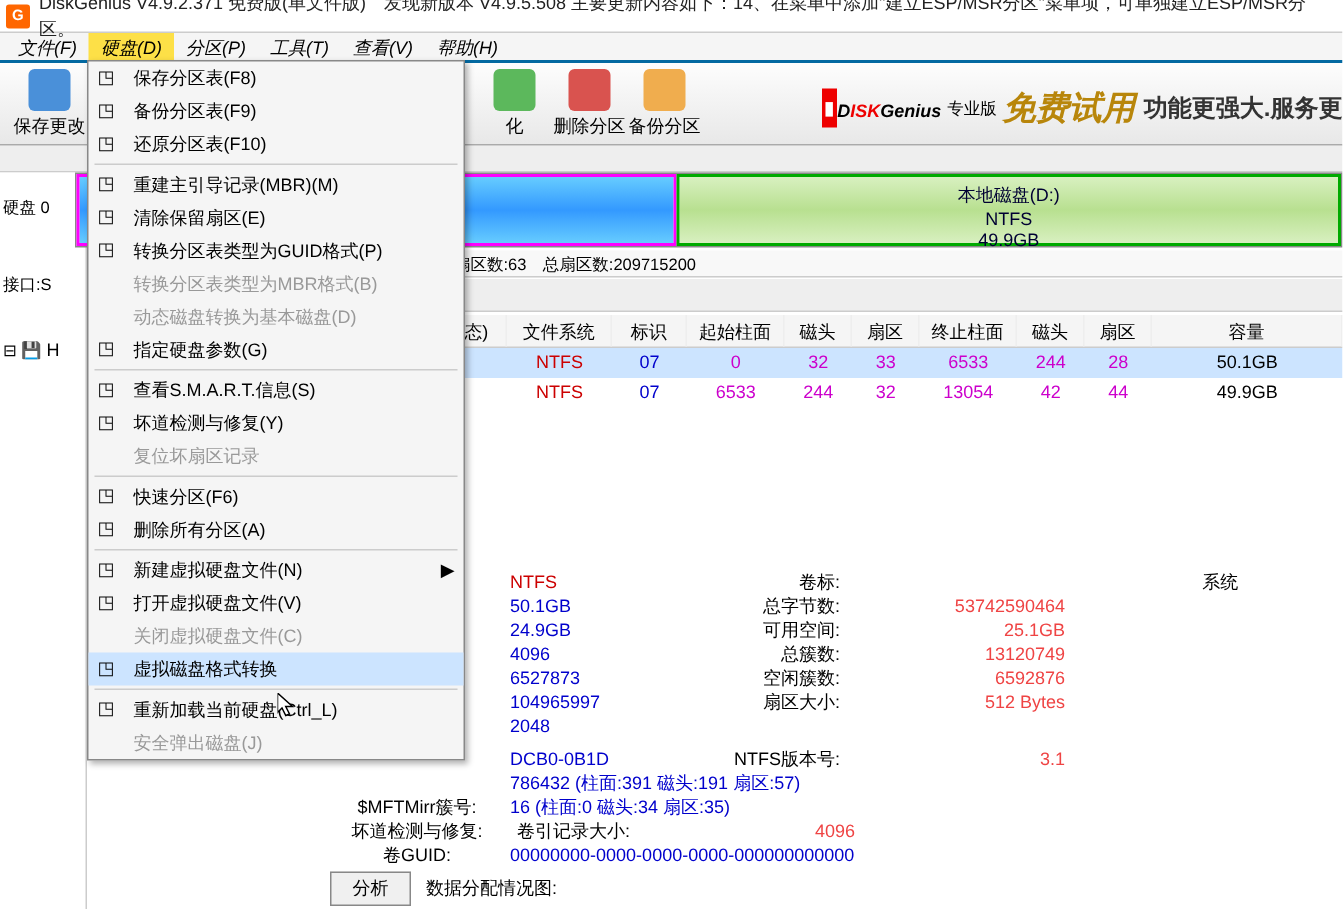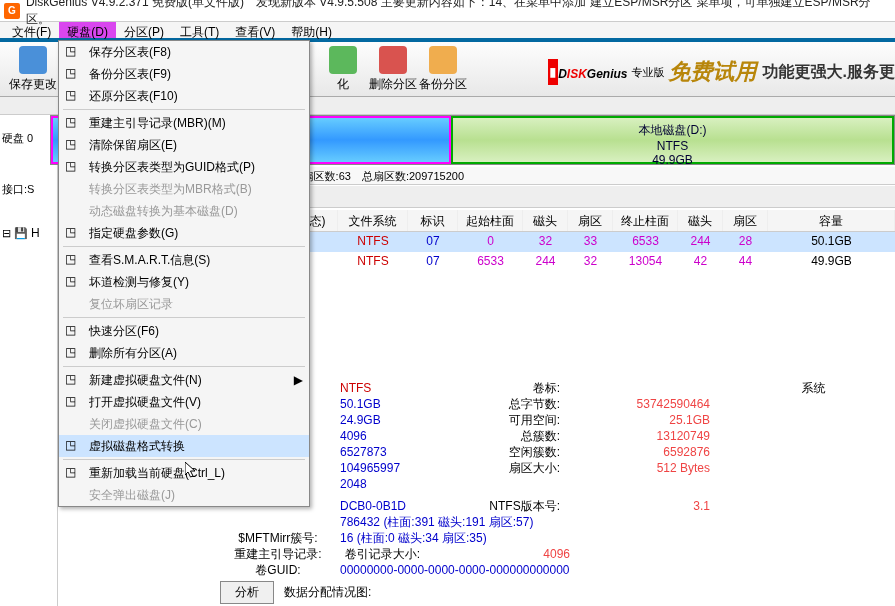--- a/index.html
+++ b/index.html
@@ -1,22 +1,22 @@
 <!DOCTYPE html>
 <html><head>
 <meta charset="utf-8">
 <style>
 * { margin:0; padding:0; box-sizing:border-box; font-family:"Microsoft YaHei","SimSun",sans-serif; font-size:12px; }
 body { background:#fff; width:895px; height:606px; overflow:hidden; position:relative; }
 .titlebar { height:22px; background:#fff; border-bottom:1px solid #ccc; display:flex; align-items:center; padding:0 4px; }
 .titlebar .logo { width:16px; height:16px; background:#f60; border-radius:2px; color:#fff; font-weight:bold; text-align:center; line-height:16px; font-size:10px; margin-right:6px;}
 .titlebar .title { color:#222; }
-.menubar { height:20px; display:flex; padding:0 4px; border-bottom:4px solid #0369a1; background:#f5f5f5;}
+.menubar { height:20px; display:flex; padding:0 4px; border-bottom:2px solid #0369a1; background:#f5f5f5;font-style:italic;}
 .menubar .mi { padding:2px 8px; cursor:default;}
-.menubar .mi.active { background:#d946ef; }
+.menubar .mi.active { background:#fde047; }
 .toolbar { height:55px; background:linear-gradient(#fdfdfd,#e8e8e8); border-bottom:1px solid #aaa; display:flex; align-items:center; padding:0 8px; position:relative; overflow:hidden;}
 .toolbar .tbtn { width:50px; text-align:center; }
 .toolbar .tbtn .ic { width:28px; height:28px; margin:0 auto 2px; border-radius:4px; }
 .banner { position:absolute; right:0; top:0; height:60px; display:flex; align-items:center; }
 .banner .dg { font-style:italic; font-size:18px; font-weight:bold; }
 .infostrip { height:18px; background:#eee; display:flex; align-items:center; padding:0 8px; border-bottom:1px solid #ccc; font-size:11px;}
 .leftpane { position:absolute; left:0; top:115px; width:58px; bottom:0; border-right:1px solid #ccc; background:#fff; }
 .leftpane .lbl { padding:4px 2px; font-size:11px; }
 .diskbar { position:absolute; left:50px; top:115px; right:0; height:50px; display:flex; border:1px solid #888; }
 .diskseg { border:2px solid #f0f; background:linear-gradient(#66ccff,#3399ff,#66ccff); color:#000; text-align:center; padding:4px; flex:0 0 400px; position:relative;}
@@ -219,21 +219,21 @@
     </div>
   <div class="row">
       <div class="k"></div>
       <div class="v" style="width:300px">786432 (柱面:391 磁头:191 扇区:57)</div>
     </div>
   <div class="row">
       <div class="k">$MFTMirr簇号:</div>
       <div class="v" style="width:300px">16 (柱面:0 磁头:34 扇区:35)</div>
     </div>
   <div class="row">
-      <div class="k">重建主引导记录:</div>
+      <div class="k">坏道检测与修复:</div>
       <div class="k2">卷引记录大小:</div>
       <div class="v2">4096</div>
     </div>
   <div class="row">
       <div class="k">卷GUID:</div>
       <div class="v" style="width:300px">00000000-0000-0000-0000-000000000000</div>
     </div>
 </div>
 
 <div class="bottombar">

